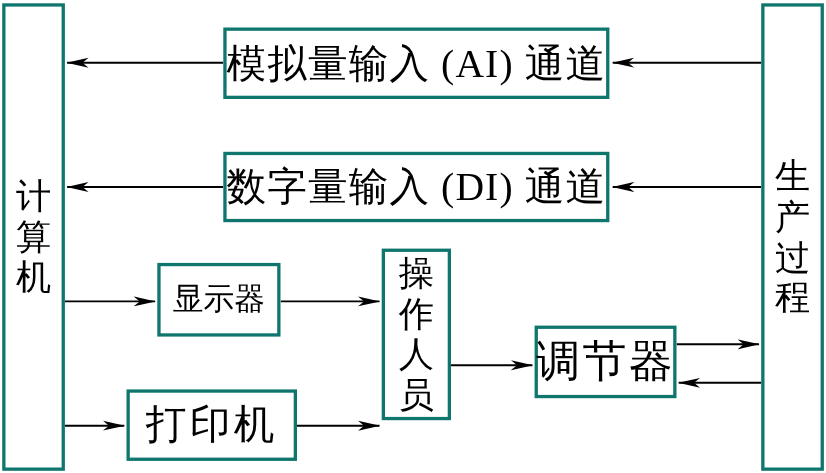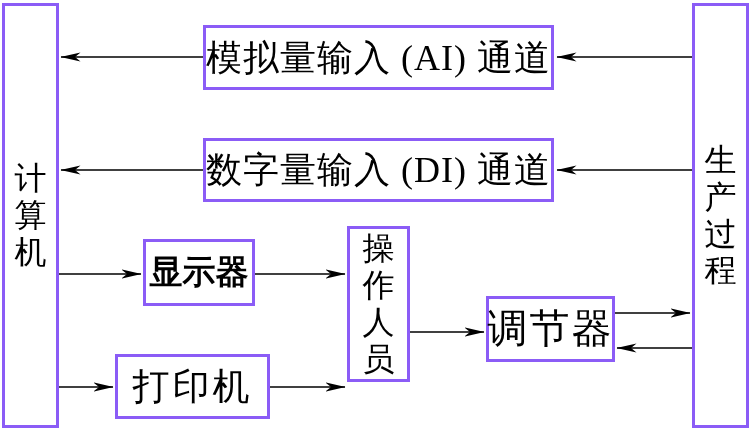--- a/index.html
+++ b/index.html
@@ -18,21 +18,21 @@
   }
   .wires {
     position: absolute;
     left: 0; top: 0;
     width: 751px; height: 430px;
     z-index: 1;
   }
   .node {
     position: absolute;
     box-sizing: border-box;
-    border: 3px solid #8b5cf6;
+    border: 3px solid #0f766e;
     background: #ffffff;
     display: flex;
     align-items: center;
     justify-content: center;
     z-index: 2;
     text-align: center;
   }
   .node .hlabel {
     white-space: nowrap;
     font-size: 36px;
@@ -47,21 +47,21 @@
     line-height: 1.15;
     word-break: break-all;
     text-align: center;
   }
   
   .n-computer  { left: 2px;   top: 3px;   width: 57px;  height: 425px; }
   .n-production{ left: 692px; top: 3px;   width: 57px;  height: 425px; }
   .n-ai        { left: 203px; top: 25px;  width: 351px; height: 65px;  }
   .n-di        { left: 203px; top: 138px; width: 351px; height: 64px;  }
   .n-display   { left: 143px; top: 239px; width: 112px; height: 67px;  }
-  .n-display .hlabel { font-size: 33px; letter-spacing: 0; font-weight: bold; }
+  .n-display .hlabel { font-size: 28px; letter-spacing: 0; }
   .n-printer   { left: 115px; top: 354px; width: 155px; height: 65px; text-align: right;  }
   .n-printer .hlabel { font-size: 37px; letter-spacing: 3px; }
   .n-operator  { left: 347px; top: 226px; width: 63px;  height: 156px; }
   .n-regulator { left: 486px; top: 296px; width: 129px; height: 66px;  }
   .n-regulator .hlabel { font-size: 40px; letter-spacing: 2px; }
 </style>
 </head>
 <body>
 
 <div class="canvas">

